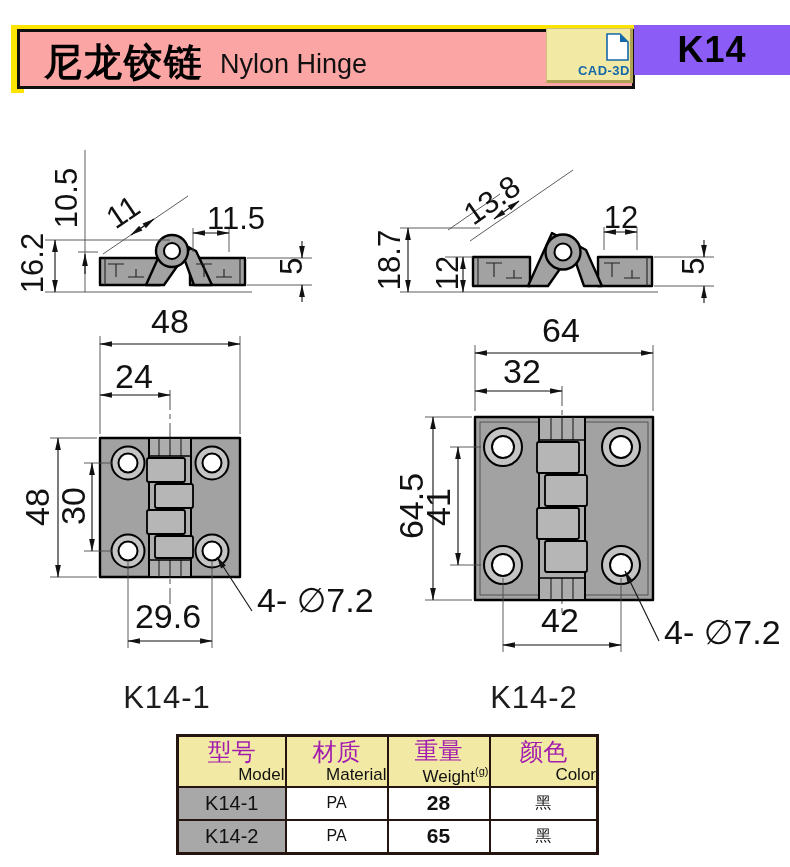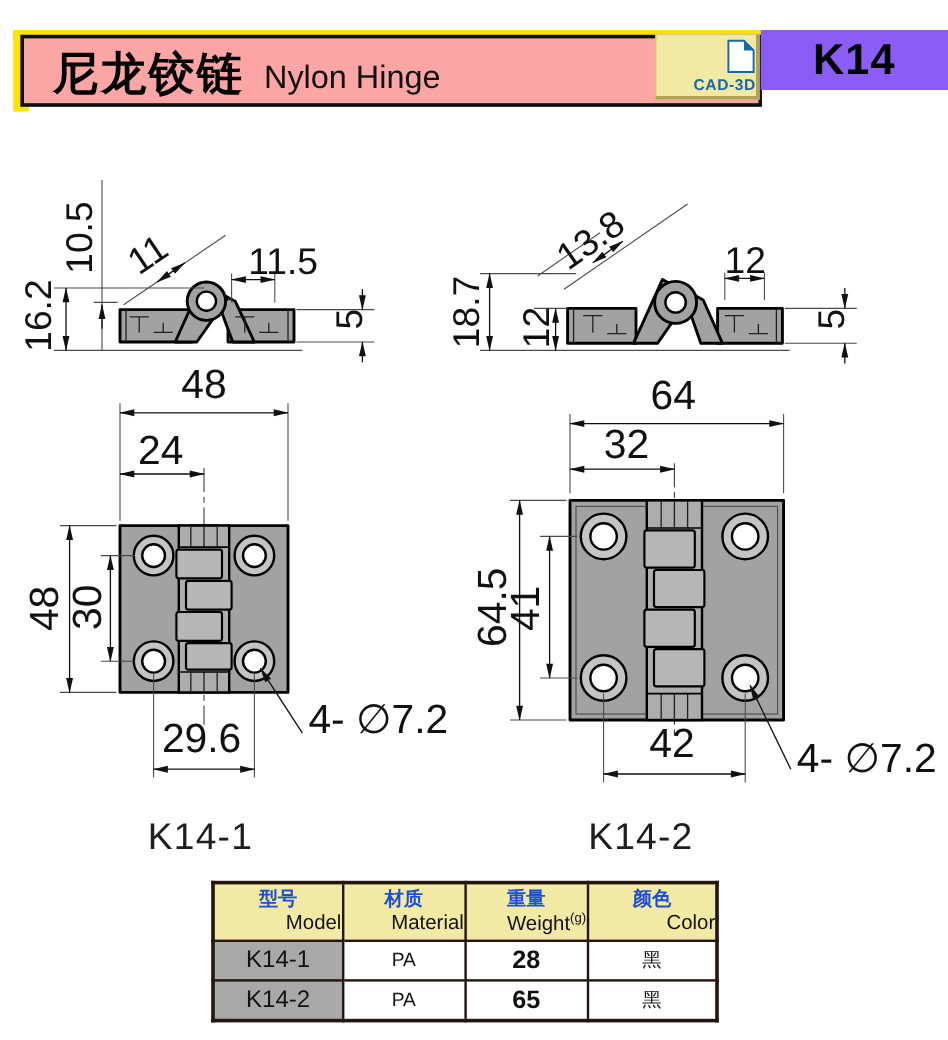--- a/index.html
+++ b/index.html
@@ -34,21 +34,21 @@
   .dim{stroke:#111;stroke-width:1.1;fill:none;}
   .cl{stroke:#3a3a3a;stroke-width:0.9;fill:none;stroke-dasharray:20 4 5 4;}
   .dtxt{fill:#111;font-family:"Liberation Sans",sans-serif;font-size:31px;}
   .dtxtL{fill:#111;font-family:"Liberation Sans",sans-serif;font-size:34px;}
   .ltxt{fill:#1d1d1d;font-family:"Liberation Sans",sans-serif;font-size:31px;letter-spacing:1px;}
   
   .spec{position:absolute;left:176px;top:734px;border-collapse:collapse;border:3px solid #241510;
         table-layout:fixed;}
   .spec th,.spec td{border:2px solid #241510;text-align:center;vertical-align:middle;padding:0;}
   .spec th{background:#F2EAA4;height:46px;font-weight:normal;}
-  .spec .zh{display:block;font-size:16px;font-weight:bold;color:#1d4ed8;line-height:1.15;}
+  .spec .zh{display:block;font-size:24px;font-weight:normal;color:#a21caf;line-height:1.15;}
   .spec .en{display:block;font-size:17px;color:#111;line-height:1.1;text-align:right;}
   .spec .en sup{font-size:11px;}
   .spec td{height:31px;font-size:16px;color:#111;background:#fff;}
   .spec td.model{background:#A8A8A8;font-size:20px;}
   .spec td.num{font-size:21px;font-weight:bold;}
 </style>
 </head>
 <body>
 
 <div id="page">

